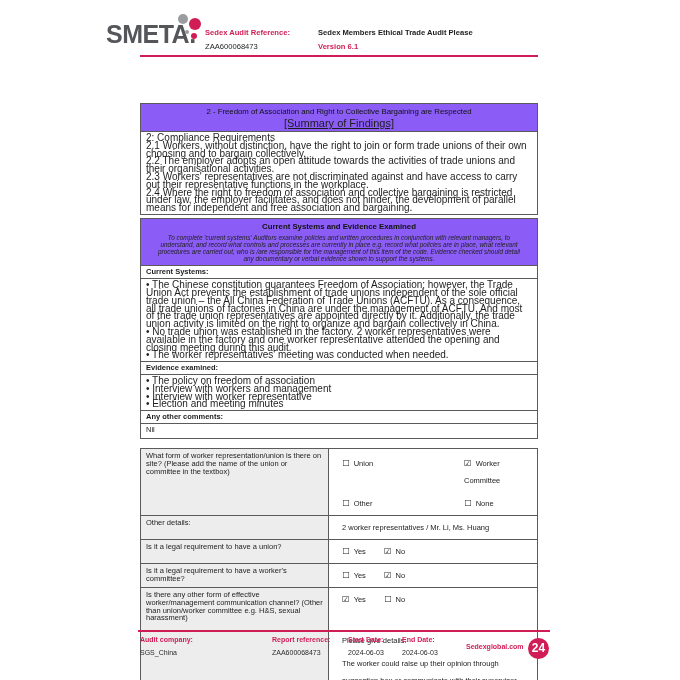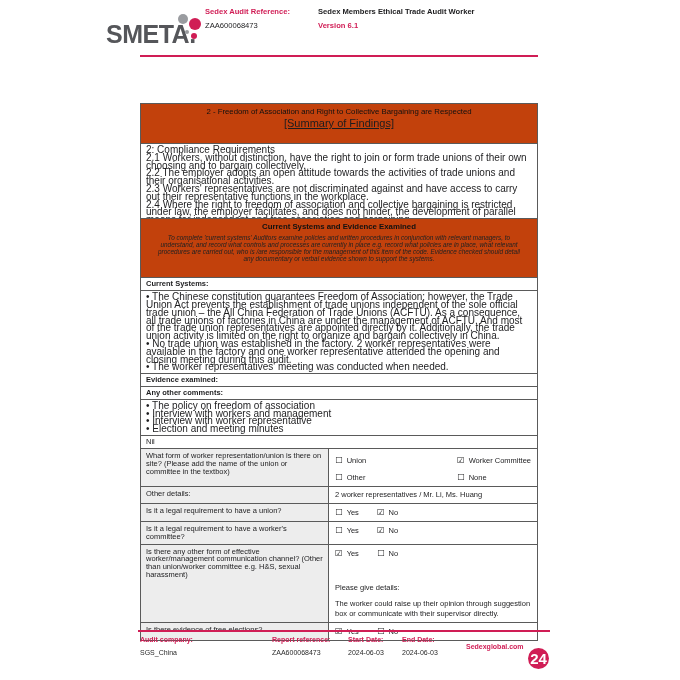--- a/index.html
+++ b/index.html
@@ -7,84 +7,84 @@
         font-family:"Liberation Sans","DejaVu Sans",sans-serif;color:#1d1d1f;}
 
   
   .logo-text{position:absolute;left:106px;top:20px;font-size:25px;font-weight:800;
              color:#55565a;letter-spacing:-0.5px;}
   .dot{position:absolute;border-radius:50%;}
   .dot-gray-big{left:178px;top:14px;width:10px;height:10px;background:#9a9ca0;}
   .dot-red-big{left:189px;top:18px;width:12px;height:12px;background:#d01d55;}
   .dot-gray-sm{left:185px;top:30px;width:4px;height:4px;background:#9a9ca0;}
   .dot-red-sm{left:191px;top:33px;width:6px;height:6px;background:#d01d55;}
-  .hdr-col{position:absolute;top:7px;}
+  .hdr-col{position:absolute;top:28px;}
   .hdr-col.ref{left:205px;}
   .hdr-col.title{left:318px;}
   .hdr-label{font-size:7.6px;font-weight:bold;color:#d01d55;}
   .hdr-label.black{color:#1d1d1f;}
   .hdr-value{font-size:7.6px;color:#1d1d1f;margin-top:5px;}
   .hdr-value.red{color:#d01d55;font-weight:bold;}
   .hdr-rule{position:absolute;left:140px;top:55px;width:398px;height:2px;background:#d01d55;}
 
   
   .tbl{position:absolute;left:140px;width:398px;border:1px solid #5a5a5a;box-sizing:border-box;
        background:#fff;}
-  .tbl-hdr{background:#c2410c;text-align:center;padding:3px 6px 14px;border-bottom:1px solid #5a5a5a;}
+  .tbl-hdr{background:#8b5cf6;text-align:center;padding:3px 6px 2px;border-bottom:1px solid #5a5a5a;}
   .tbl-title{font-size:7.8px;color:#111;}
   .tbl-title.bold{font-weight:bold;}
   .tbl-subtitle{font-size:11px;text-decoration:underline;margin-top:1px;}
   .tbl-note{font-size:6.4px;line-height:7.1px;font-style:italic;color:#222;margin-top:3px;
             padding:0 8px 1px;}
   .tbl-row{border-bottom:1px solid #5a5a5a;padding:2px 5px;font-size:7.5px;line-height:7.8px;}
   .tbl-row:last-child{border-bottom:none;}
   .tbl-row.bold{font-weight:bold;}
   .bullet-line,.text-line{font-size:10px;line-height:7.8px;}
 
   
   .frow{display:flex;border-bottom:1px solid #5a5a5a;box-sizing:border-box;}
   .frow:last-child{border-bottom:none;}
   .fq{width:188px;background:#ededed;border-right:1px solid #5a5a5a;box-sizing:border-box;
       padding:3px 5px;font-size:7.5px;line-height:7.8px;}
-  .fa{flex:1;padding:3px 6px;font-size:7.5px;line-height:10px;box-sizing:border-box;}
+  .fa{flex:1;padding:3px 13px;font-size:7.5px;line-height:17px;box-sizing:border-box;}
   .cb{font-family:"DejaVu Sans",sans-serif;font-size:8.5px;margin-right:4px;
       position:relative;top:0px;}
   .opt-grid{display:grid;grid-template-columns:122px auto;row-gap:6px;padding-top:3px;}
   .yn .pair{margin-right:16px;}
   .details-label{margin-top:24px;}
   .details-text{margin-top:6px;max-width:235px;}
 
   
   .footer{position:absolute;left:138px;top:630px;width:412px;height:34px;
           border-top:2px solid #d01d55;}
   .f-item{position:absolute;top:4px;}
   .f-label{font-size:7px;font-weight:bold;color:#d01d55;}
   .f-value{font-size:7px;color:#2a2a2a;margin-top:6px;}
   .f-link{position:absolute;left:328px;top:11px;font-size:7px;font-weight:bold;color:#d01d55;}
-  .page-circle{position:absolute;left:390px;top:16px;width:21px;height:21px;border-radius:50%;
-               background:#d01d55;color:#fff;font-size:15px;font-weight:bold;line-height:21px;
+  .page-circle{position:absolute;left:390px;top:6px;width:21px;height:21px;border-radius:50%;
+               background:#d01d55;color:#fff;font-size:12px;font-weight:bold;line-height:21px;
                text-align:center;}
 </style>
 </head>
 <body>
 
 <div class="page">
 
   <div class="logo-text">SMETA.</div>
   <span class="dot dot-gray-big"></span>
   <span class="dot dot-red-big"></span>
   <span class="dot dot-gray-sm"></span>
   <span class="dot dot-red-sm"></span>
 
   <div class="hdr-col ref">
     <div class="hdr-label">Sedex Audit Reference:</div>
     <div class="hdr-value">ZAA600068473</div>
   </div>
   <div class="hdr-col title">
-    <div class="hdr-label black">Sedex Members Ethical Trade Audit Worker</div>
+    <div class="hdr-label black">Sedex Members Ethical Trade Audit Please</div>
     <div class="hdr-value red">Version 6.1</div>
   </div>
   <div class="hdr-rule"></div>
 
   <div class="tbl" style="top:103px;">
     <div class="tbl-hdr">
       <div class="tbl-title">2 - Freedom of Association and Right to Collective Bargaining are Respected</div>
       <div class="tbl-subtitle">[Summary of Findings]</div>
     </div>
     <div class="tbl-row">
@@ -101,27 +101,27 @@
       <div class="tbl-title bold">Current Systems and Evidence Examined</div>
       <div class="tbl-note">To complete 'current systems' Auditors examine policies and written procedures in conjunction with relevant managers, to understand, and record what controls and processes are currently in place e.g. record what policies are in place, what relevant procedures are carried out, who is /are responsible for the management of this item of the code. Evidence checked should detail any documentary or verbal evidence shown to support the systems.</div>
     </div>
     <div class="tbl-row bold">Current Systems:</div>
     <div class="tbl-row">
       <div class="bullet-line">• The Chinese constitution guarantees Freedom of Association; however, the Trade Union Act prevents the establishment of trade unions independent of the sole official trade union – the All China Federation of Trade Unions (ACFTU). As a consequence, all trade unions of factories in China are under the management of ACFTU. And most of the trade union representatives are appointed directly by it. Additionally, the trade union activity is limited on the right to organize and bargain collectively in China.</div>
       <div class="bullet-line">• No trade union was established in the factory. 2 worker representatives were available in the factory and one worker representative attended the opening and closing meeting during this audit.</div>
       <div class="bullet-line">• The worker representatives' meeting was conducted when needed.</div>
     </div>
     <div class="tbl-row bold">Evidence examined:</div>
-    <div class="tbl-row bold">Any other comments:</div>
     <div class="tbl-row">
       <div class="bullet-line">• The policy on freedom of association</div>
       <div class="bullet-line">• Interview with workers and management</div>
       <div class="bullet-line">• Interview with worker representative</div>
       <div class="bullet-line">• Election and meeting minutes</div>
     </div>
+    <div class="tbl-row bold">Any other comments:</div>
     <div class="tbl-row" style="min-height:10px;">Nil</div>
   </div>
 
   <div class="tbl" style="top:448px;">
 
     <div class="frow" style="min-height:34px;">
       <div class="fq">What form of worker representation/union is there on site? (Please add the name of the union or committee in the textbox)</div>
       <div class="fa">
         <div class="opt-grid">
           <span><span class="cb">☐</span><span>Union</span></span>

